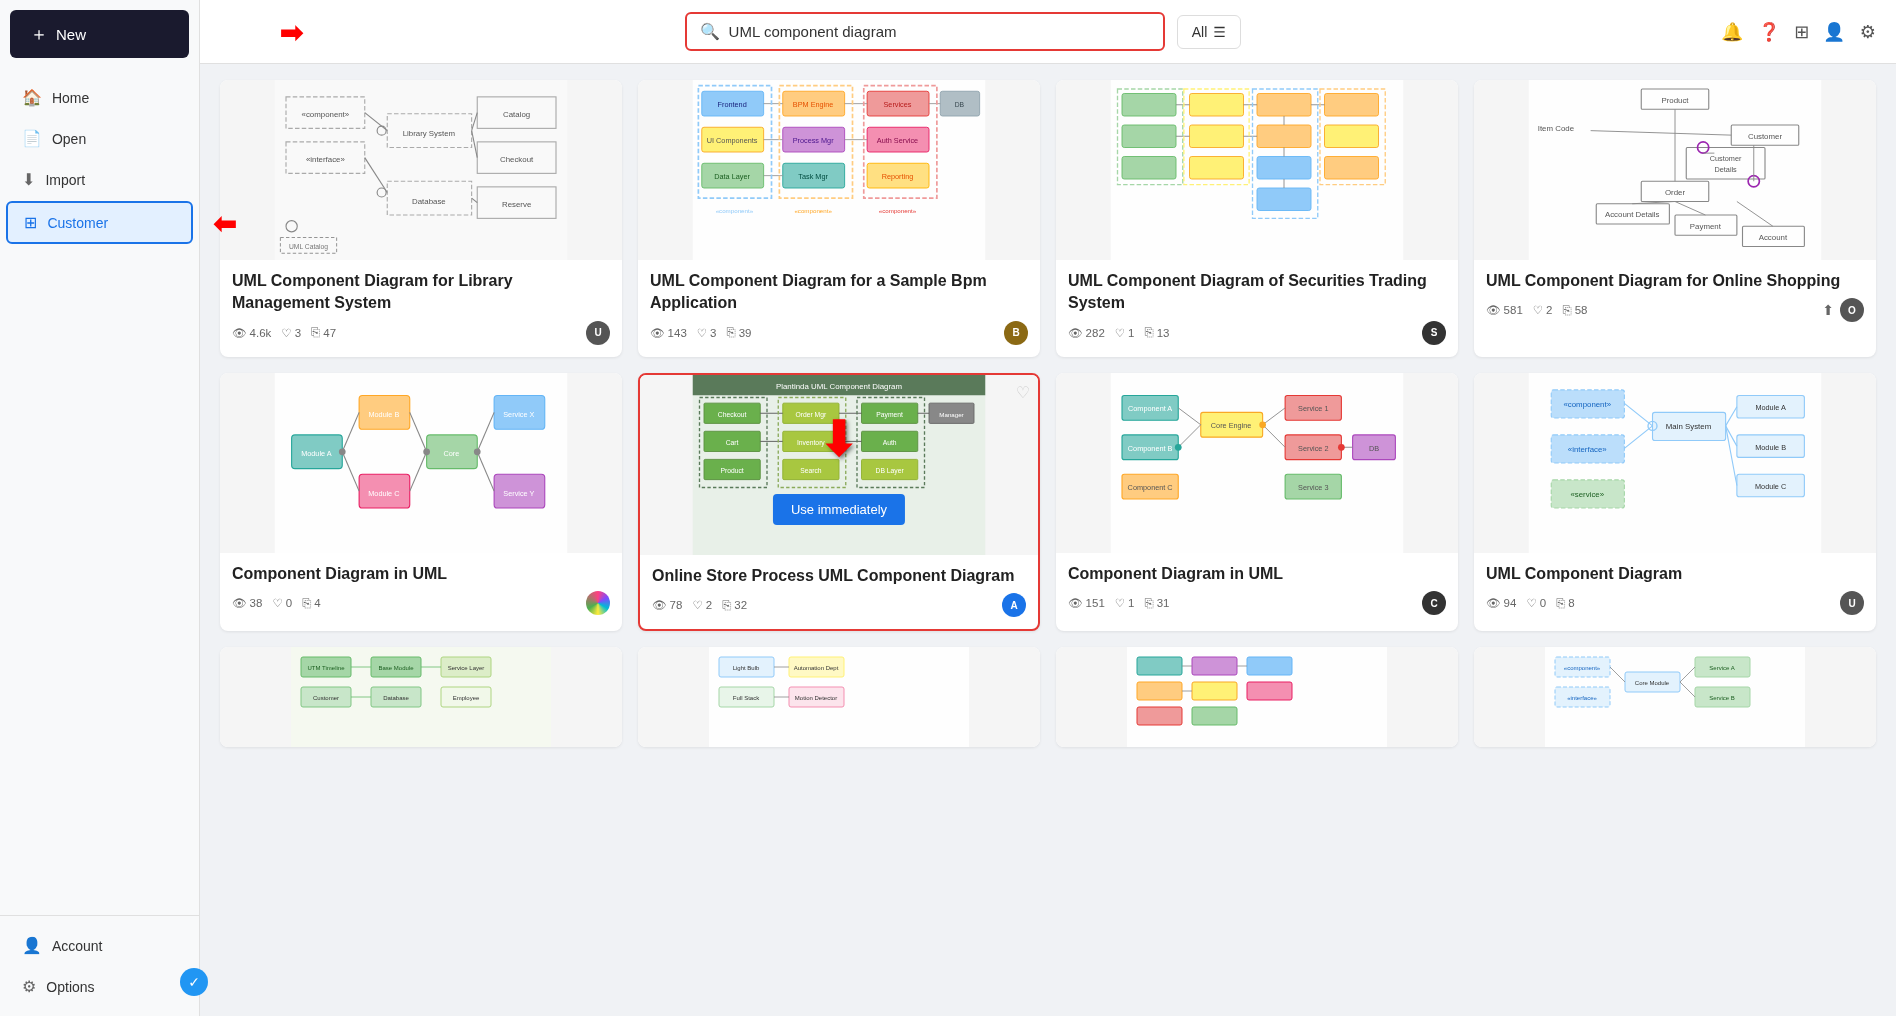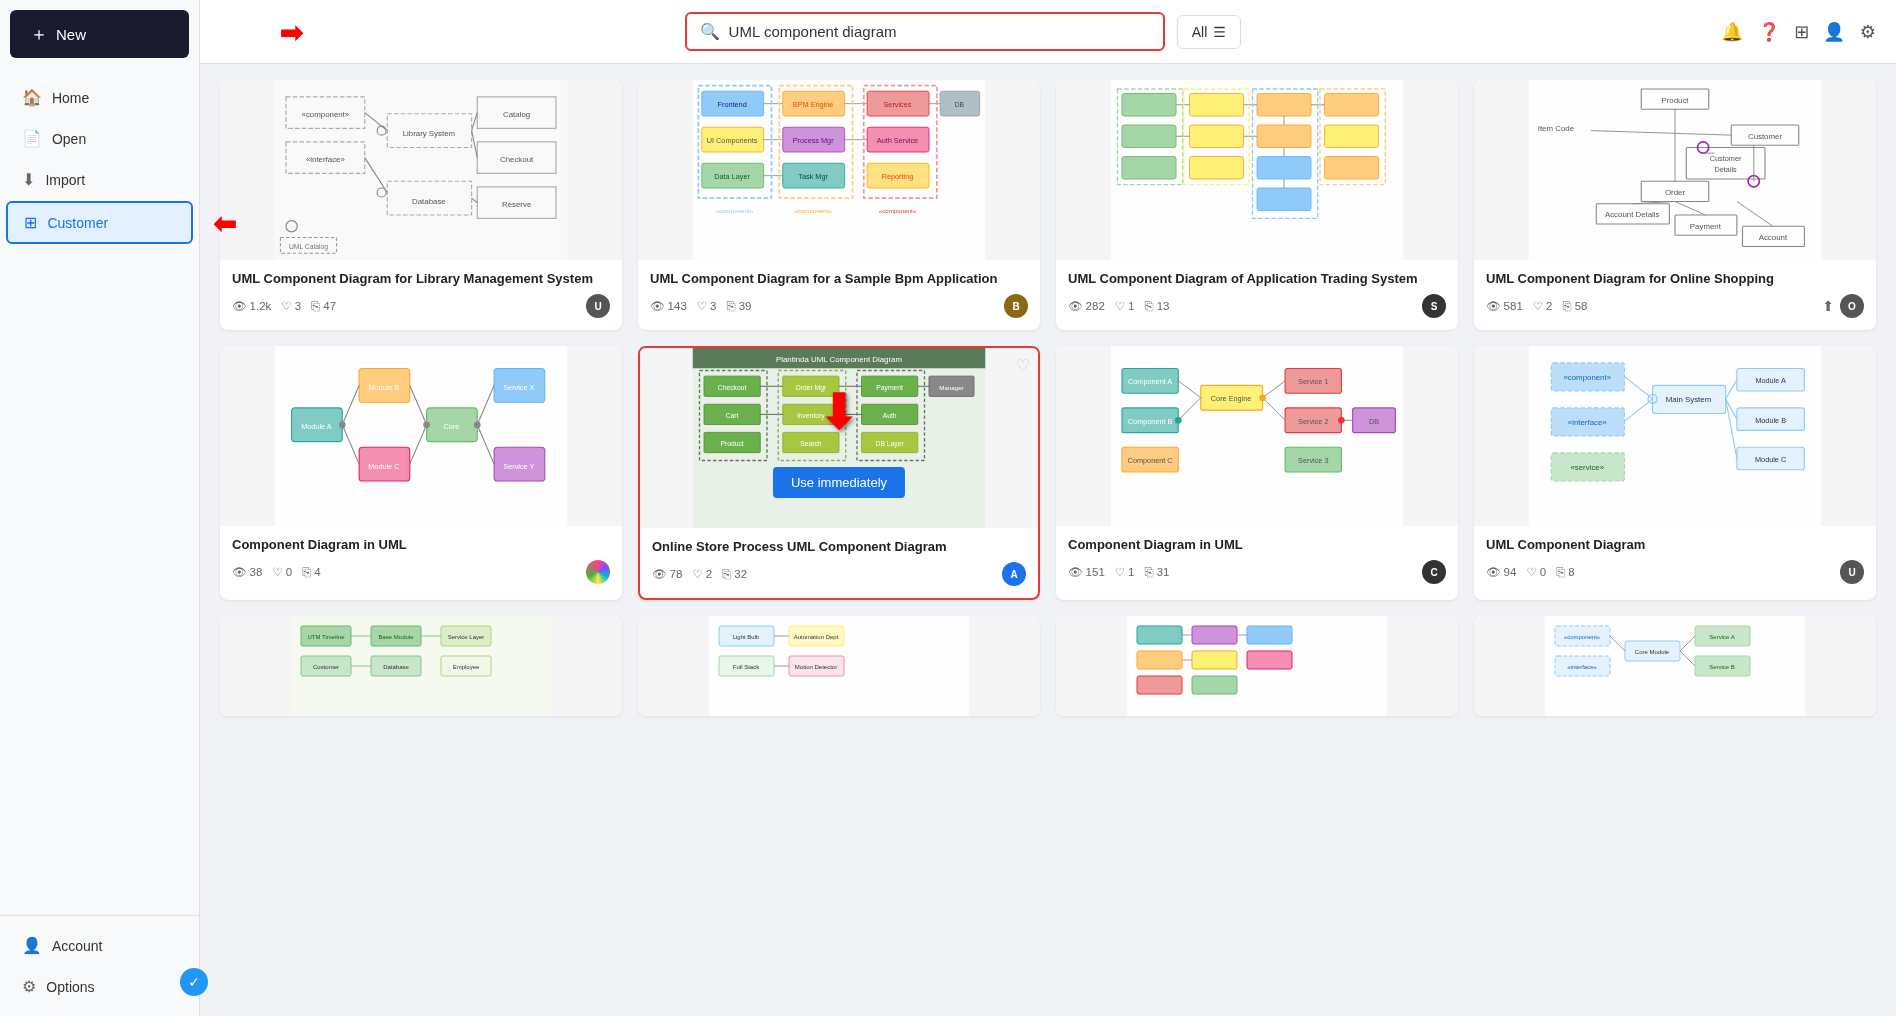--- a/index.html
+++ b/index.html
@@ -140,21 +140,21 @@
       height: 180px;
       background: #f5f5f5;
       position: relative;
       overflow: hidden;
       display: flex;
       align-items: center;
       justify-content: center;
     }
 
     .card-body { padding: 10px 12px 12px; }
-    .card-title { font-size: 13px; font-weight: 600; color: #222; line-height: 1.4; margin-bottom: 6px; }
+    .card-title { font-size: 16px; font-weight: 600; color: #222; line-height: 1.4; margin-bottom: 6px; }
     .card-meta {
       display: flex;
       align-items: center;
       justify-content: space-between;
       font-size: 11.5px;
       color: #666;
     }
     .card-stats { display: flex; gap: 10px; align-items: center; }
     .stat { display: flex; align-items: center; gap: 3px; }
     .avatar-sm {
@@ -307,21 +307,21 @@
           <circle cx="95" cy="100" r="4" fill="none" stroke="#888" stroke-width="1"></circle>
           <circle cx="15" cy="130" r="5" fill="none" stroke="#888" stroke-width="1"></circle>
           <rect x="5" y="140" width="50" height="14" fill="none" stroke="#888" stroke-width="0.8" stroke-dasharray="3,2"></rect>
           <text x="30" y="150" font-size="6" text-anchor="middle" fill="#777">UML Catalog</text>
         </svg>
       </div>
       <div class="card-body">
         <div class="card-title">UML Component Diagram for Library Management System</div>
         <div class="card-meta">
           <div class="card-stats">
-            <span class="stat">👁 <span>1.2k</span></span>
+            <span class="stat">👁 <span>4.6k</span></span>
             <span class="stat">♡ <span>3</span></span>
             <span class="stat">⎘ <span>47</span></span>
           </div>
           <div class="avatar-sm" style="background:#555;">U</div>
         </div>
       </div>
     </div>
 
     <div class="card">
       <div class="card-thumb">
@@ -406,21 +406,21 @@
           <line x1="154" y1="60" x2="154" y2="68" stroke="#888" stroke-width="0.8"></line>
           <line x1="154" y1="88" x2="154" y2="96" stroke="#888" stroke-width="0.8"></line>
 
           <rect x="6" y="8" width="58" height="85" fill="none" stroke="#a5d6a7" stroke-width="1.2" stroke-dasharray="4,2"></rect>
           <rect x="65" y="8" width="58" height="85" fill="none" stroke="#fff176" stroke-width="1.2" stroke-dasharray="4,2"></rect>
           <rect x="126" y="8" width="58" height="115" fill="none" stroke="#90caf9" stroke-width="1.2" stroke-dasharray="4,2"></rect>
           <rect x="186" y="8" width="58" height="85" fill="none" stroke="#ffcc80" stroke-width="1.2" stroke-dasharray="4,2"></rect>
         </svg>
       </div>
       <div class="card-body">
-        <div class="card-title">UML Component Diagram of Application Trading System</div>
+        <div class="card-title">UML Component Diagram of Securities Trading System</div>
         <div class="card-meta">
           <div class="card-stats">
             <span class="stat">👁 <span>282</span></span>
             <span class="stat">♡ <span>1</span></span>
             <span class="stat">⎘ <span>13</span></span>
           </div>
           <div class="avatar-sm" style="background:#333;">S</div>
         </div>
       </div>
     </div>

